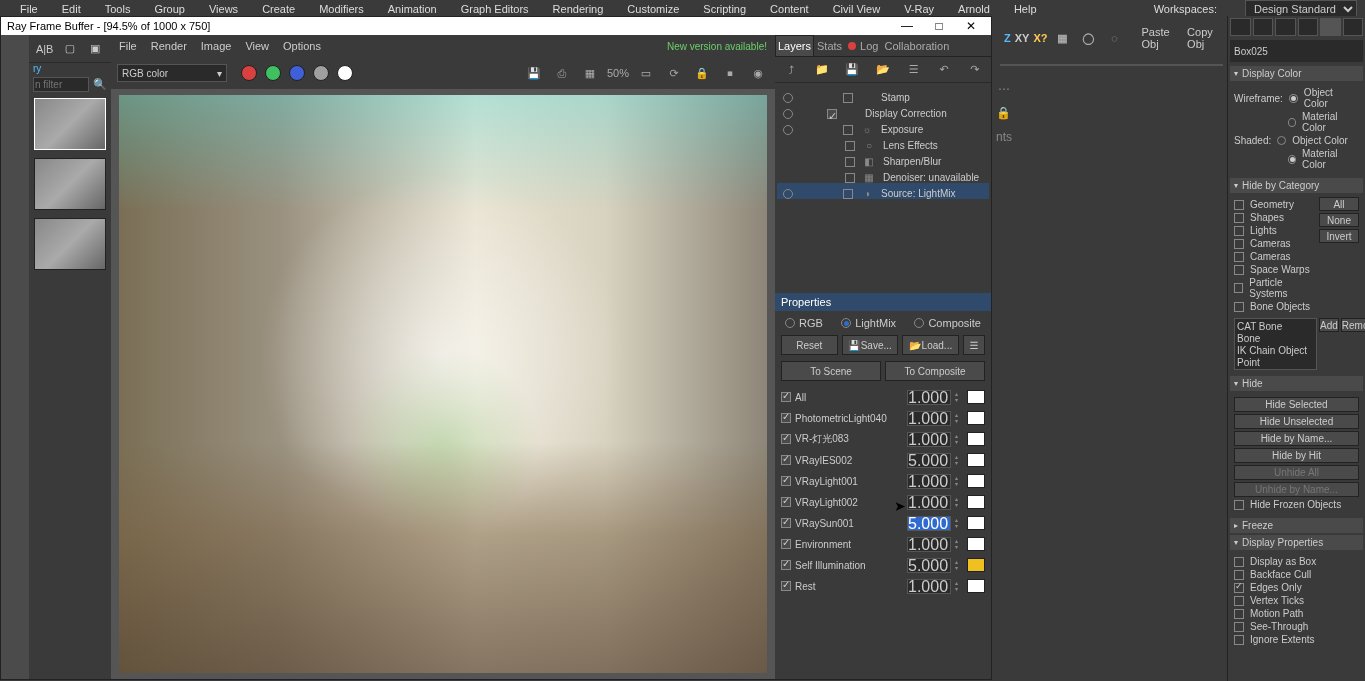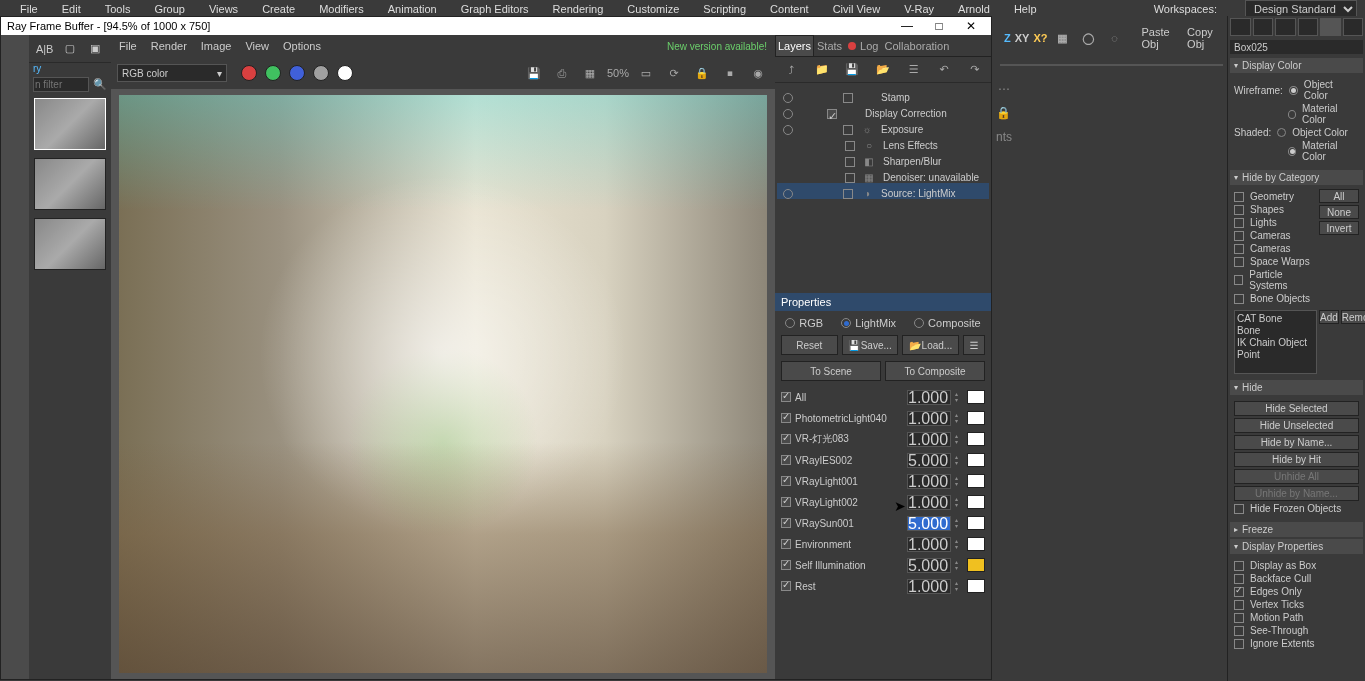--- a/index.html
+++ b/index.html
@@ -60,21 +60,21 @@
 .eye { width:10px; height:10px; border:1px solid #888; border-radius:50%; }
 .tree-row .chk { width:10px; height:10px; border:1px solid #888; }
 .tree-row .txt { font-size:10px; color:#ccc; }
 .tree-row .indent1 { width:18px; }
 .tree-row .indent2 { width:34px; }
 .tree-row .tico { width:12px; height:12px; display:flex; align-items:center; justify-content:center; color:#888; font-size:10px;}
 
 .iconbar { height:26px; display:flex; align-items:center; gap:10px; padding:0 6px; border-bottom:1px solid #2a2a2a; }
 
 .props-header { background:#2f4a6b; color:#fff; padding:3px 6px; font-size:11px; display:flex; align-items:center; }
-.radio-row { display:flex; align-items:center; gap:18px; padding:6px 10px; justify-content:center; }
+.radio-row { display:flex; align-items:center; gap:18px; padding:6px 10px; justify-content:space-between; }
 .radio { display:flex; align-items:center; gap:4px; cursor:pointer; }
 .radio .r { width:10px; height:10px; border-radius:50%; border:1px solid #888; display:flex; align-items:center; justify-content:center; }
 .radio .r.on::after { content:""; width:5px; height:5px; background:#2f6bcf; border-radius:50%; }
 .btn-row { display:flex; gap:4px; padding:0 6px 6px; }
 .btn { flex:1; height:20px; background:#4a4a4a; border:1px solid #222; display:flex; align-items:center; justify-content:center; cursor:pointer; font-size:10px; }
 .btn.small { flex:none; width:22px; }
 .btn-row2 { display:flex; gap:4px; padding:0 6px 6px; }
 .btn.wide { flex:1; }
 
 .lm-list { display:flex; flex-direction:column; gap:1px; padding:0 2px; }
@@ -92,32 +92,32 @@
 
 .max-right { position:absolute; top:16px; left:996px; right:0; bottom:0; background:#3a3a3a; display:flex; }
 .max-vp { flex:1; background:#000; border:1px solid #555; margin:48px 4px 4px 4px; position:relative; }
 .max-vp-top { position:absolute; top:0; left:0; right:0; height:44px; display:flex; align-items:center; gap:8px; padding:0 8px; background:#3a3a3a; }
 .axis { display:flex; gap:4px; align-items:center; }
 .axis span { font-weight:bold; }
 .paste-row { display:flex; gap:12px; margin-left:8px; }
 .max-side { width:138px; background:#3a3a3a; border-left:1px solid #222; display:flex; flex-direction:column; overflow:hidden; }
 .side-tabs { height:22px; display:flex; gap:2px; padding:2px; }
 .side-tab { flex:1; height:18px; background:#2a2a2a; border:1px solid #555; }
-.obj-name { height:14px; display:flex; align-items:center; background:#2a2a2a; margin:2px; padding:0 4px; font-size:10px; }
+.obj-name { height:22px; display:flex; align-items:center; background:#2a2a2a; margin:2px; padding:0 4px; font-size:10px; }
 .rollout { margin:2px 2px 0; }
 .rollup-h { background:#4a4a4a; padding:2px 4px; font-size:10px; display:flex; align-items:center; gap:4px; cursor:pointer; }
 .rollup-h .caret { font-size:8px; }
 .rollup-b { padding:4px; font-size:10px; }
 .rb-row { display:flex; align-items:center; gap:6px; margin:2px 0; }
 .rdio { width:9px; height:9px; border:1px solid #888; border-radius:50%; display:inline-block; position:relative; }
 .rdio.on::after { content:""; width:5px; height:5px; background:#ccc; border-radius:50%; position:absolute; top:1px; left:1px; }
 .chk2 { width:10px; height:10px; border:1px solid #888; display:inline-block; position:relative; }
 .chk2.on::after { content:"✓"; position:absolute; top:-3px; left:0; font-size:9px; }
 .side-btn { height:14px; background:#4a4a4a; border:1px solid #222; font-size:10px; display:flex; align-items:center; justify-content:center; cursor:pointer; }
-.listbox { height:64px; background:#2a2a2a; border:1px solid #555; padding:2px; font-size:10px; overflow:hidden; }
+.listbox { height:52px; background:#2a2a2a; border:1px solid #555; padding:2px; font-size:10px; overflow:hidden; }
 .listbox div { line-height:12px; }
 .grid2 { display:grid; grid-template-columns:1fr 40px; gap:2px; }
 .hide-btn { height:15px; background:#4a4a4a; border:1px solid #222; font-size:10px; display:flex; align-items:center; justify-content:center; cursor:pointer; margin:2px 0; }
 .hide-btn.dis { color:#777; }
 
 
 .rdock { position:absolute; top:82px; left:996px; width:16px; display:flex; flex-direction:column; gap:10px; align-items:center; z-index:5;}
 .rdock span { font-size:12px; color:#888; cursor:pointer; }
 </style>
 </head>

